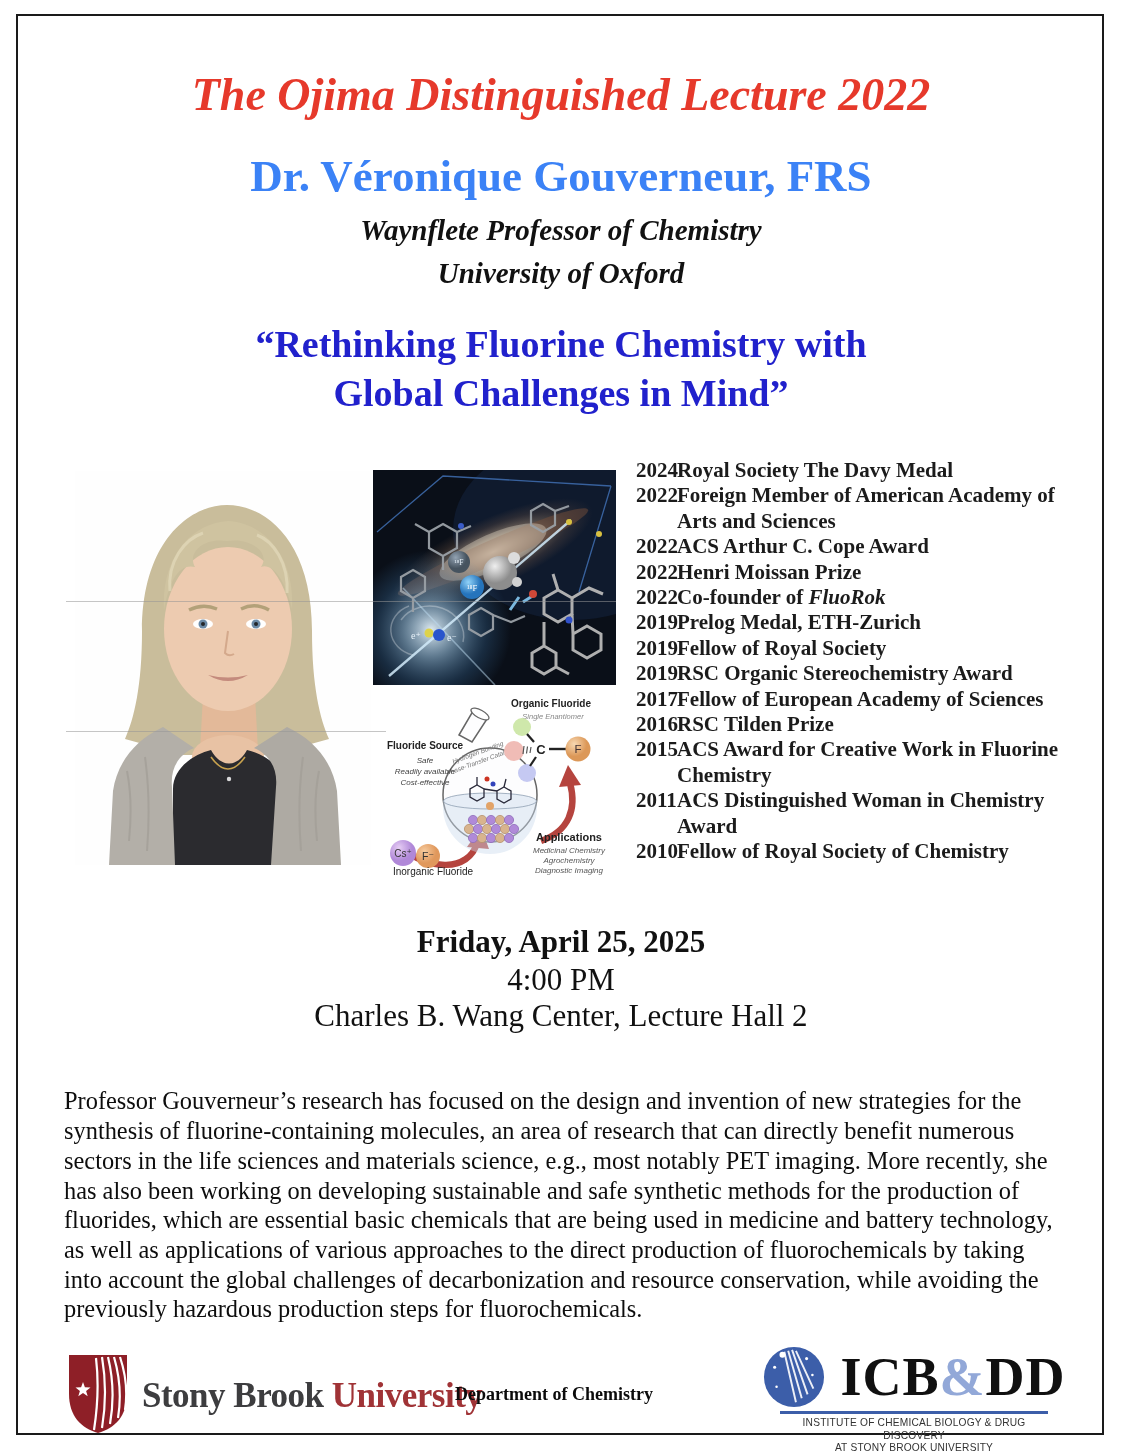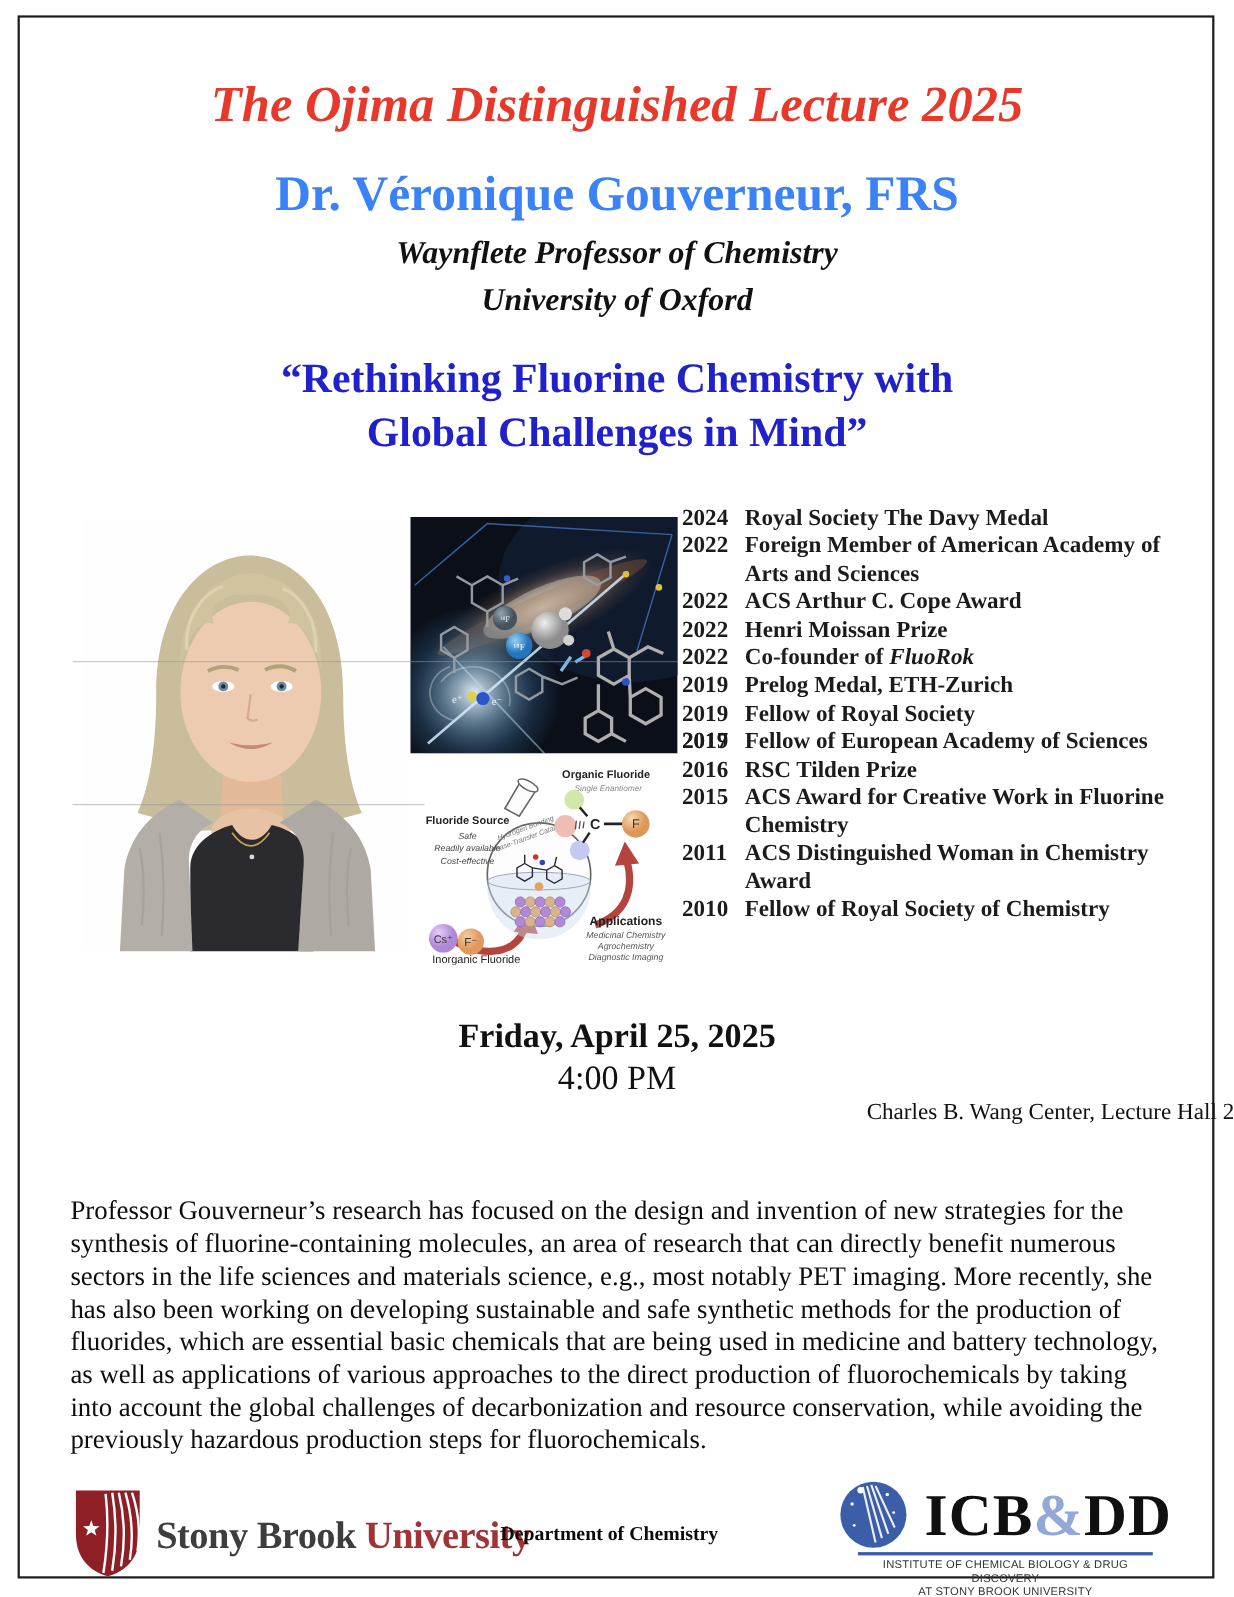--- a/index.html
+++ b/index.html
@@ -15,24 +15,24 @@
   .talk-title{top:320px;font-size:38px;font-weight:bold;color:#2121cc;line-height:49px;}
   .portrait{position:absolute;left:75px;top:471px;width:296px;height:394px;}
   .galaxy{position:absolute;left:373px;top:470px;width:243px;height:215px;}
   .scheme{position:absolute;left:373px;top:689px;width:243px;height:188px;}
   .artifact{position:absolute;height:1px;background:rgba(150,150,150,.55);z-index:6;}
   .art-a{left:66px;top:601px;width:550px;}
   .art-b{left:66px;top:731px;width:320px;}
   .awards{position:absolute;left:620px;top:458px;width:444px;font-size:21px;font-weight:bold;
           line-height:25.4px;color:#1b1b1b;}
   .award-item{position:relative;padding-left:57px;}
-  .award-year{position:absolute;left:0;top:0;}
+  .award-year{position:absolute;left:16px;top:0;}
   .event-date{top:924px;font-size:31px;font-weight:bold;}
   .event-time{top:962px;font-size:31px;}
-  .event-venue{top:998px;font-size:21px;text-align:right;}
+  .event-venue{top:998px;font-size:31px;}
   .description{position:absolute;left:64px;top:1062px;width:1002px;font-size:24.4px;
                line-height:29.7px;color:#0d0d0d;text-align:left;}
   .footer{position:absolute;left:0;top:1340px;width:916px;height:100px;}
   .sbu-shield{position:absolute;left:66px;top:12px;width:64px;height:84px;}
   .sbu-wordmark{position:absolute;left:142px;top:36px;font-size:35px;font-weight:600;
                 letter-spacing:-0.5px;white-space:nowrap;}
   .sbu-name{color:#3d3d3f;}
   .sbu-univ{color:#a03336;}
   .department{position:absolute;left:455px;top:44px;font-size:18px;font-weight:bold;color:#0b0b0b;}
   .icb{position:absolute;left:780px;top:6px;width:268px;text-align:center;}
@@ -44,21 +44,21 @@
   .icb-rule{height:3px;background:#3c5ea9;margin-top:3px;}
   .icb-sub{font-family:"Liberation Sans","DejaVu Sans",sans-serif;font-size:10.2px;
            color:#333;letter-spacing:.2px;line-height:12.5px;margin-top:3px;}
 </style>
 </head>
 <body>
 
 <div class="page">
   <div class="frame"></div>
 
-  <div class="ctr title">The Ojima Distinguished Lecture 2025</div>
+  <div class="ctr title">The Ojima Distinguished Lecture 2022</div>
   <div class="ctr speaker">Dr. Véronique Gouverneur, FRS</div>
   <div class="ctr speaker-title">Waynflete Professor of Chemistry</div>
   <div class="ctr affiliation">University of Oxford</div>
   <div class="ctr talk-title">
     <div>“Rethinking Fluorine Chemistry with</div>
     <div>Global Challenges in Mind”</div>
   </div>
 
   <svg class="portrait" viewBox="0 0 296 394">
     <rect width="296" height="394" fill="#fefefe"></rect>
@@ -243,21 +243,21 @@
   <div class="artifact art-b"></div>
 
   <div class="awards">
     <div class="award-item"><span class="award-year">2024</span><span>Royal Society The Davy Medal</span></div>
     <div class="award-item"><span class="award-year">2022</span><span>Foreign Member of American Academy of Arts and Sciences</span></div>
     <div class="award-item"><span class="award-year">2022</span><span>ACS Arthur C. Cope Award</span></div>
     <div class="award-item"><span class="award-year">2022</span><span>Henri Moissan Prize</span></div>
     <div class="award-item"><span class="award-year">2022</span><span>Co-founder of </span><i>FluoRok</i></div>
     <div class="award-item"><span class="award-year">2019</span><span>Prelog Medal, ETH-Zurich</span></div>
     <div class="award-item"><span class="award-year">2019</span><span>Fellow of Royal Society</span></div>
-    <div class="award-item"><span class="award-year">2019</span></div>
+    <div class="award-item"><span class="award-year">2019</span><span>RSC Organic Stereochemistry Award</span></div>
     <div class="award-item"><span class="award-year">2017</span><span>Fellow of European Academy of Sciences</span></div>
     <div class="award-item"><span class="award-year">2016</span><span>RSC Tilden Prize</span></div>
     <div class="award-item"><span class="award-year">2015</span><span>ACS Award for Creative Work in Fluorine Chemistry</span></div>
     <div class="award-item"><span class="award-year">2011</span><span>ACS Distinguished Woman in Chemistry Award</span></div>
     <div class="award-item"><span class="award-year">2010</span><span>Fellow of Royal Society of Chemistry</span></div>
   </div>
 
   <div class="ctr event-date">Friday, April 25, 2025</div>
   <div class="ctr event-time">4:00 PM</div>
   <div class="ctr event-venue">Charles B. Wang Center, Lecture Hall 2</div>

